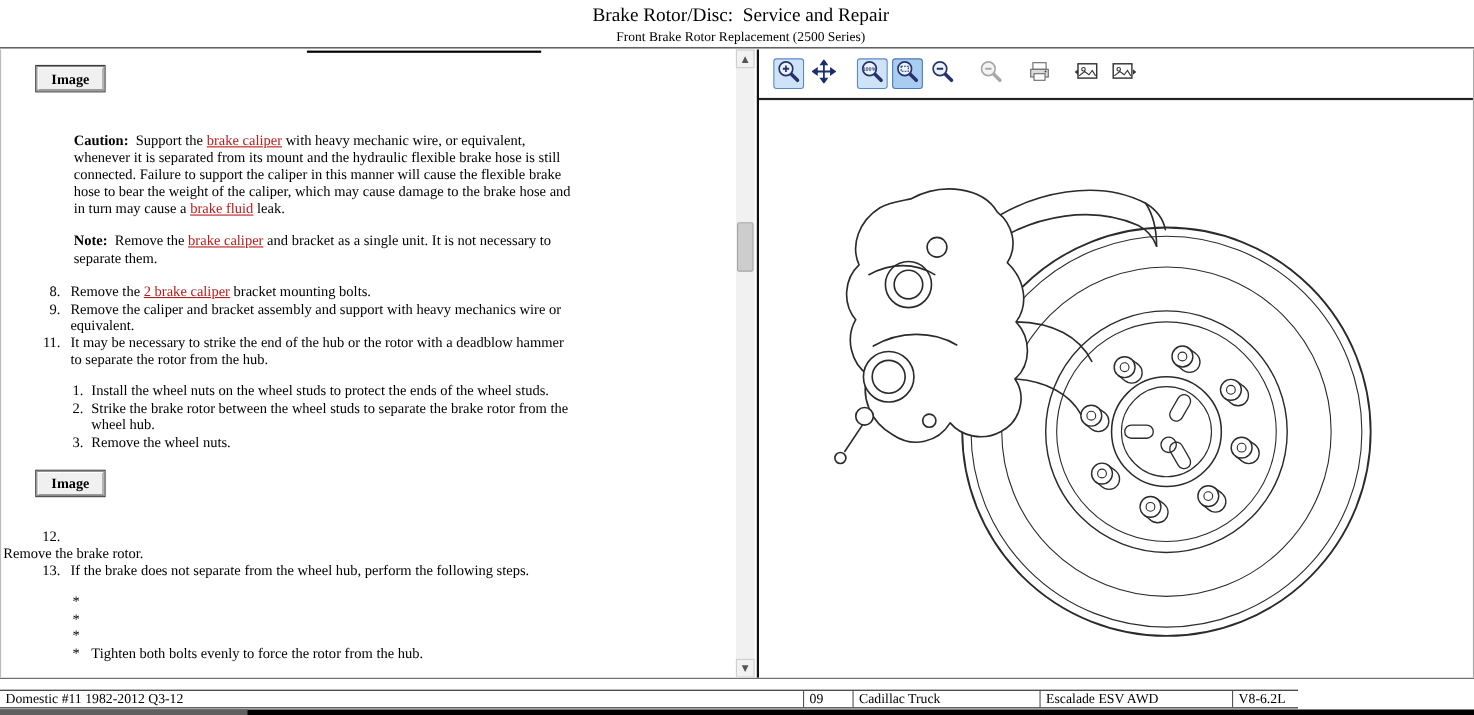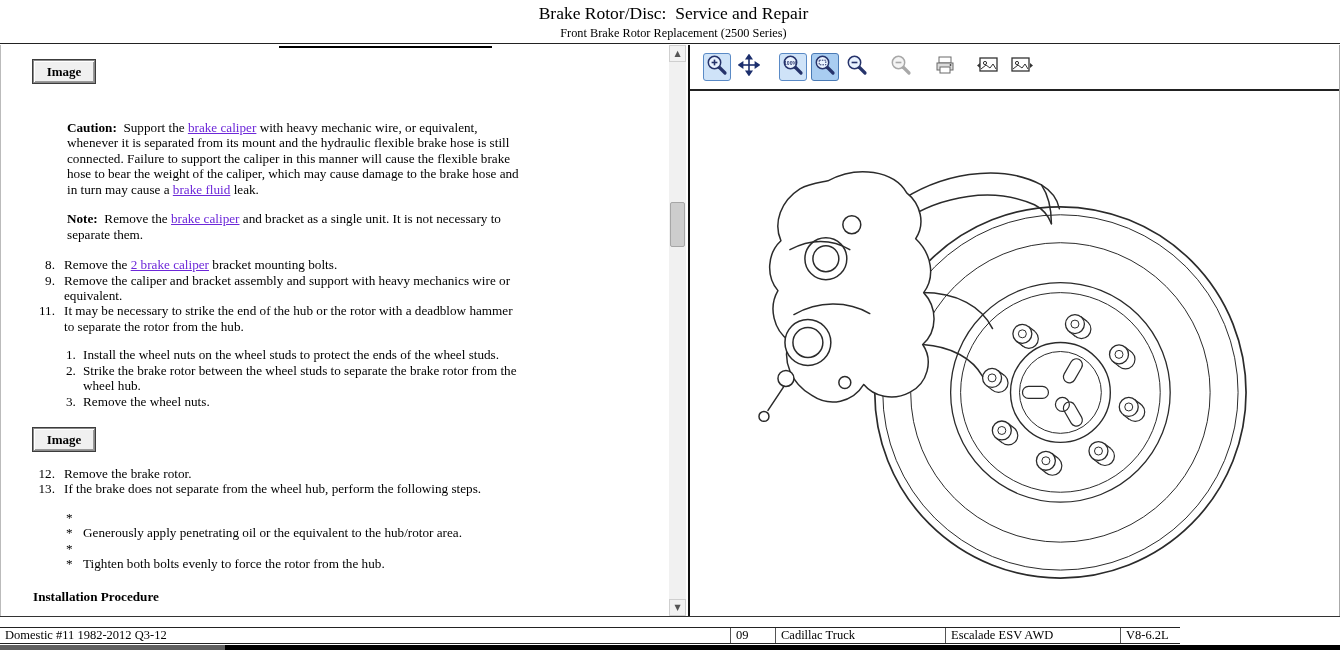--- a/index.html
+++ b/index.html
@@ -26,24 +26,24 @@
   .para { margin:14px 146px 14px 64px; }
   .img-btn-row { margin:15px 0 14px 30px; }
   .img-btn-row:first-child { margin-top:16px; }
   .img-btn-row + .para { margin-top:37px; }
   .para + .li { margin-top:15px; }
   .li, .li2 { display:flex; margin-right:148px; }
   .li .num { flex:none; width:24px; margin-left:28px; margin-right:9px; text-align:right; }
   .li2 .num { flex:none; width:13px; margin-left:63px; margin-right:4px; }
   .li + .li2 { margin-top:13px; }
   .li2 + .img-btn-row { margin-top:19px; }
-  .img-btn-row + .li { margin-top:15px; }
+  .img-btn-row + .li { margin-top:29px;flex-direction:column; }
   .doc-heading { font-weight:bold; margin:17px 0 14px 30px; }
   .b { font-weight:bold; }
-  a.doclink { color:#6d28d9; text-decoration:underline; cursor:pointer;margin-top:28px; }
+  a.doclink { color:#b91c1c; text-decoration:underline; cursor:pointer;margin-top:28px; }
 
   .image-button { font-family:"Liberation Serif",serif; font-weight:bold; font-size:13px;
     width:62px; height:23px; background:#f0f0f0; border:1px solid #8a8a8a;
     box-shadow: inset 1px 1px 0 #fff, inset -1px -1px 0 #9a9a9a, 0 0 0 1px #3c3c3c;
     cursor:pointer; }
 
   
   .vscrollbar { position:absolute; top:0; bottom:0; right:2px; width:17px; background:#f1f1f1; }
   .sb-btn { position:absolute; left:0; width:17px; height:17px; background:#f2f2f2;
             border:1px solid #cfcfcf; color:#555; font-size:8px; line-height:15px;
@@ -125,21 +125,20 @@
           </div>
           <div class="li">
             <span class="num">13.</span>
             <span class="txt"><span>If the brake does not separate from the wheel hub, perform the following steps.</span></span>
           </div>
           <div class="li2">
             <span class="num">*</span>
           </div>
           <div class="li2">
             <span class="num">*</span>
-            <span class="txt"><span>Generously apply penetrating oil or the equivalent to the hub/rotor area.</span></span>
           </div>
           <div class="li2">
             <span class="num">*</span>
           </div>
           <div class="li2">
             <span class="num">*</span>
             <span class="txt"><span>Tighten both bolts evenly to force the rotor from the hub.</span></span>
           </div>
           <div class="doc-heading">Installation Procedure</div>
         </div>

